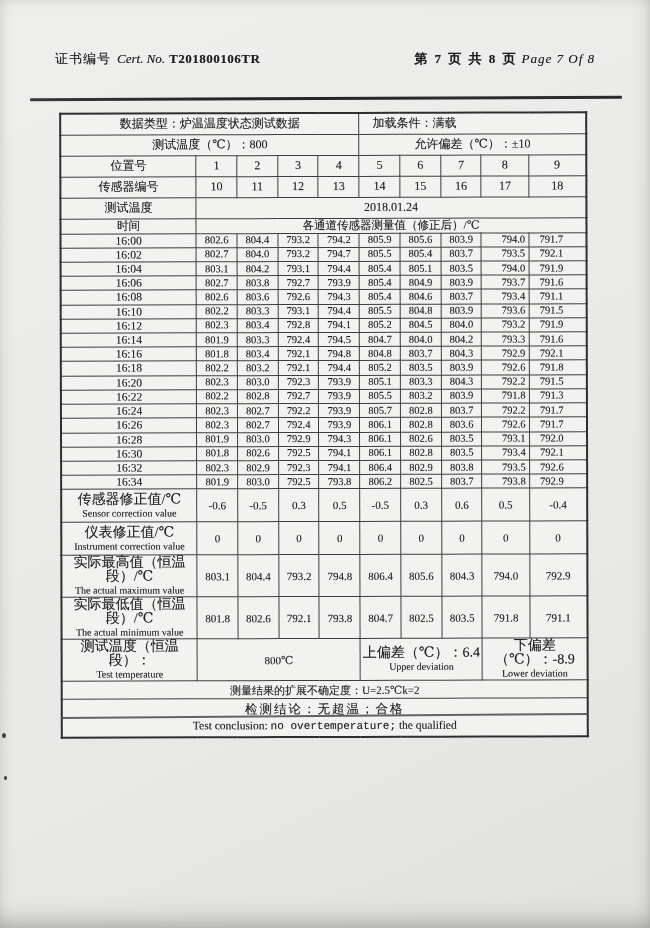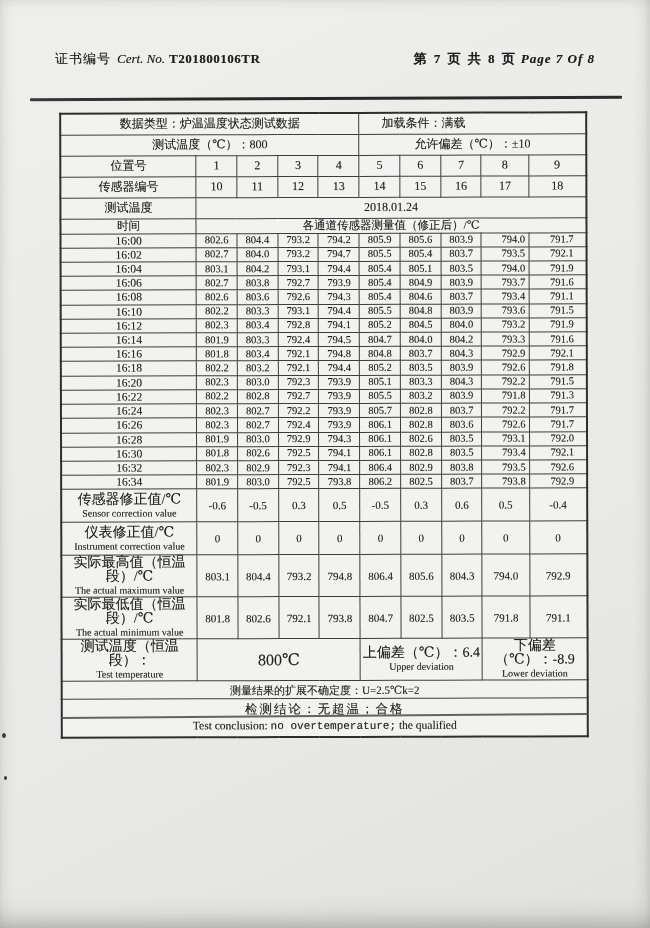--- a/index.html
+++ b/index.html
@@ -26,49 +26,49 @@
     position:absolute; top:50px; left:55px; width:540px;
     display:flex; justify-content:space-between; align-items:baseline;
     font-size:13px; color:#1d1d1d;
     text-shadow:0.3px 0.3px 0.4px rgba(30,30,30,.45);
     gap:26px;
   }
   .cert .zh { letter-spacing:1px; }
   .cert .en-it { font-style:italic; margin:0 4px 0 6px; }
   .cert .no { font-weight:bold; letter-spacing:.5px; }
   .pageinfo .zh { letter-spacing:2px; font-weight:bold; }
-  .pageinfo .en-bi { font-weight:bold; font-style:italic; margin-left:4px; letter-spacing:1px; }
+  .pageinfo .en-bi { font-weight:normal; font-style:italic; margin-left:4px; letter-spacing:1px; }
   .rule {
     position:absolute; top:97px; left:30px; width:592px; height:3px;
     background:linear-gradient(90deg,#3a3a3a,#252525 30%,#2c2c2c);
     transform:rotate(-0.25deg); border-radius:1px;
   }
   
   .table-wrap { position:absolute; top:112px; left:60px; width:528px; transform:rotate(-0.15deg); }
   table {
     width:100%; border-collapse:collapse; background:#f2f2f0;
     border:2px solid #2e2e2e;
   }
   td {
     border:1px solid #3d3d3d; text-align:center; vertical-align:middle;
     font-size:11px; padding:0; color:#1e1e1e; line-height:1.15;
     text-shadow:0.2px 0.2px 0.3px rgba(40,40,40,.4);
   }
   tr.meta td { height:21px; font-size:12px; }
-  tr.meta td.left { text-align:left; padding-left:22px; }
+  tr.meta td.left { text-align:left; padding-left:13px; }
   tr.time-head td { height:15px; font-size:11.5px; }
   .trows td { height:14px; font-size:10.5px; }
   .trows td.c8 { text-align:right; padding-right:3px; }
-  .trows td.c9 { text-align:right; padding-right:12px; }
+  .trows td.c9 { padding-right:12px; }
   tr.sum td { height:33px; font-size:11px; }
   td.lbl { font-size:11.5px;border-radius:9px; }
   .l2 .zh { font-size:14px; line-height:14px; }
   .l2 .en { font-size:10px; line-height:13px; }
   tr.dev td { height:40px; }
-  tr.dev td.devval { font-size:16px; }
+  tr.dev td.devval { font-size:11px; }
   tr.unc td { height:18px; font-size:11px; }
   tr.unc .it { }
   tr.concl td { height:38px; }
   tr.concl .zh { font-size:12.5px; letter-spacing:2px; line-height:17px; }
   tr.concl .en { font-size:11.5px; line-height:15px; }
   tr.concl .mono { font-family:"Liberation Mono","DejaVu Sans Mono",monospace; font-size:11px;margin-top:30px; }
   
   .stray {
     position:absolute; top:715px; left:61px; width:527px; height:1.5px;
     background:#4a4a4a; transform:rotate(-0.45deg); opacity:.85;

